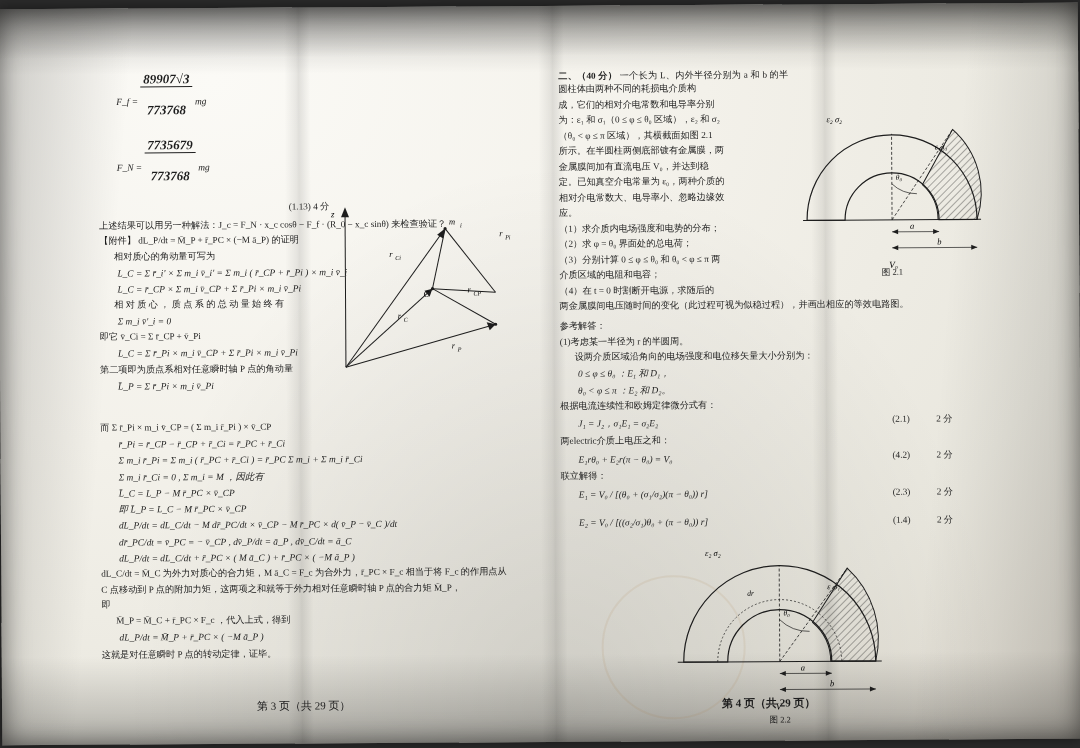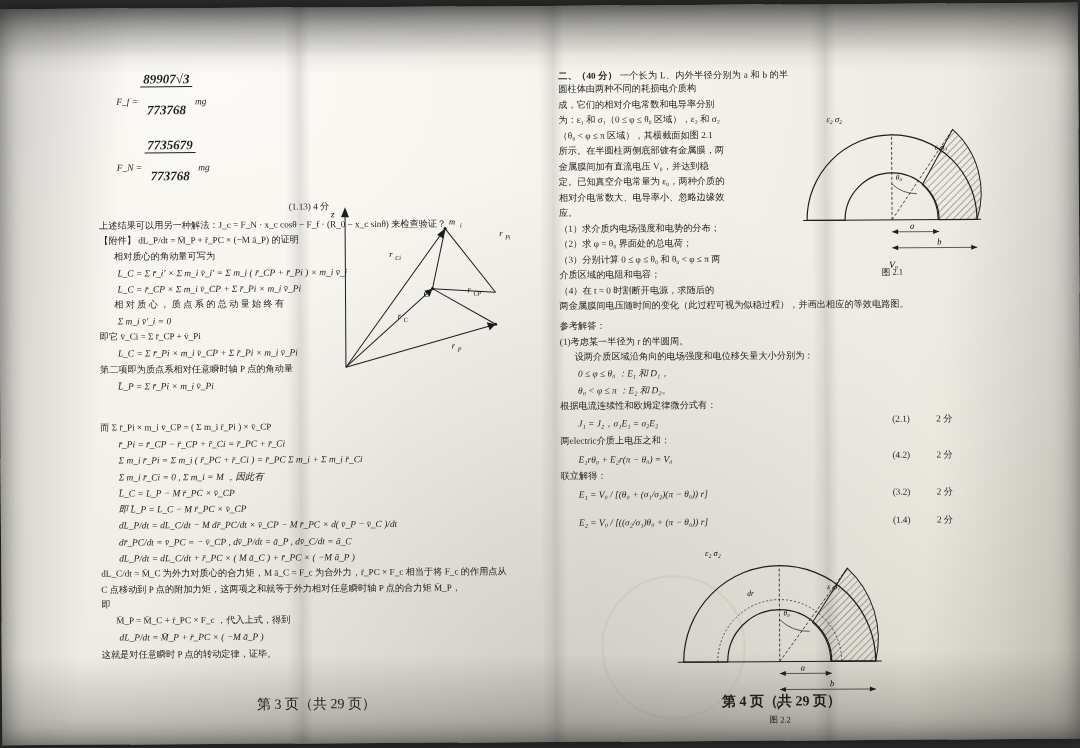--- a/index.html
+++ b/index.html
@@ -47,21 +47,21 @@
   .frac{display:inline-block;vertical-align:middle;text-align:center;font-size:13px;line-height:1.05;font-weight:bold;}
   .frac .n{display:block;border-bottom:1px solid #222;padding:0 3px;}
   .frac .d{display:block;padding:16px 3px;}
   .ln{margin:1.5px 0;}
   .ind{text-indent:1.6em;}
   .center{text-align:center;}
   .tagline{display:flex;justify-content:space-between;}
   .score{width:44px;text-align:left;}
   .figcap{text-align:center;font-size:8.6px;margin-top:2px;}
   .pagenum{
-    position:absolute;bottom:30px;font-size:14px;color:#1d1d1d;
+    position:absolute;bottom:30px;font-size:11px;color:#1d1d1d;
   }
   .pnL{left:255px;}
   .pnR{left:720px;font-weight:bold;}
   .figbox{position:relative;}
   svg{display:block;}
   .stamp{
     position:absolute;left:600px;top:570px;width:140px;height:140px;
     border-radius:50%;
     border:2px solid rgba(170,120,60,.20);
     opacity:.5;pointer-events:none;
@@ -251,21 +251,21 @@
       <div class="tagline">
         <div class="eq" style="flex:1">E₁rθ₀ + E₂r(π − θ₀) = V₀</div>
         <div class="score">(4.2)</div>
         <div class="score">2 分</div>
       </div>
 
       <div class="ln">联立解得：</div>
 
       <div class="tagline" style="align-items:center">
         <div class="eq" style="flex:1">E₁ = V₀ / [(θ₀ + (σ₁/σ₂)(π − θ₀)) r]</div>
-        <div class="score">(3.2)</div>
+        <div class="score">(2.3)</div>
         <div class="score">2 分</div>
       </div>
 
       <div class="tagline" style="align-items:center;margin-top:10px">
         <div class="eq" style="flex:1">E₂ = V₀ / [((σ₂/σ₁)θ₀ + (π − θ₀)) r]</div>
         <div class="score">(1.4)</div>
         <div class="score">2 分</div>
       </div>
 
       <div class="figbox" style="position:absolute;left:108px;top:455px;width:220px;height:210px">

